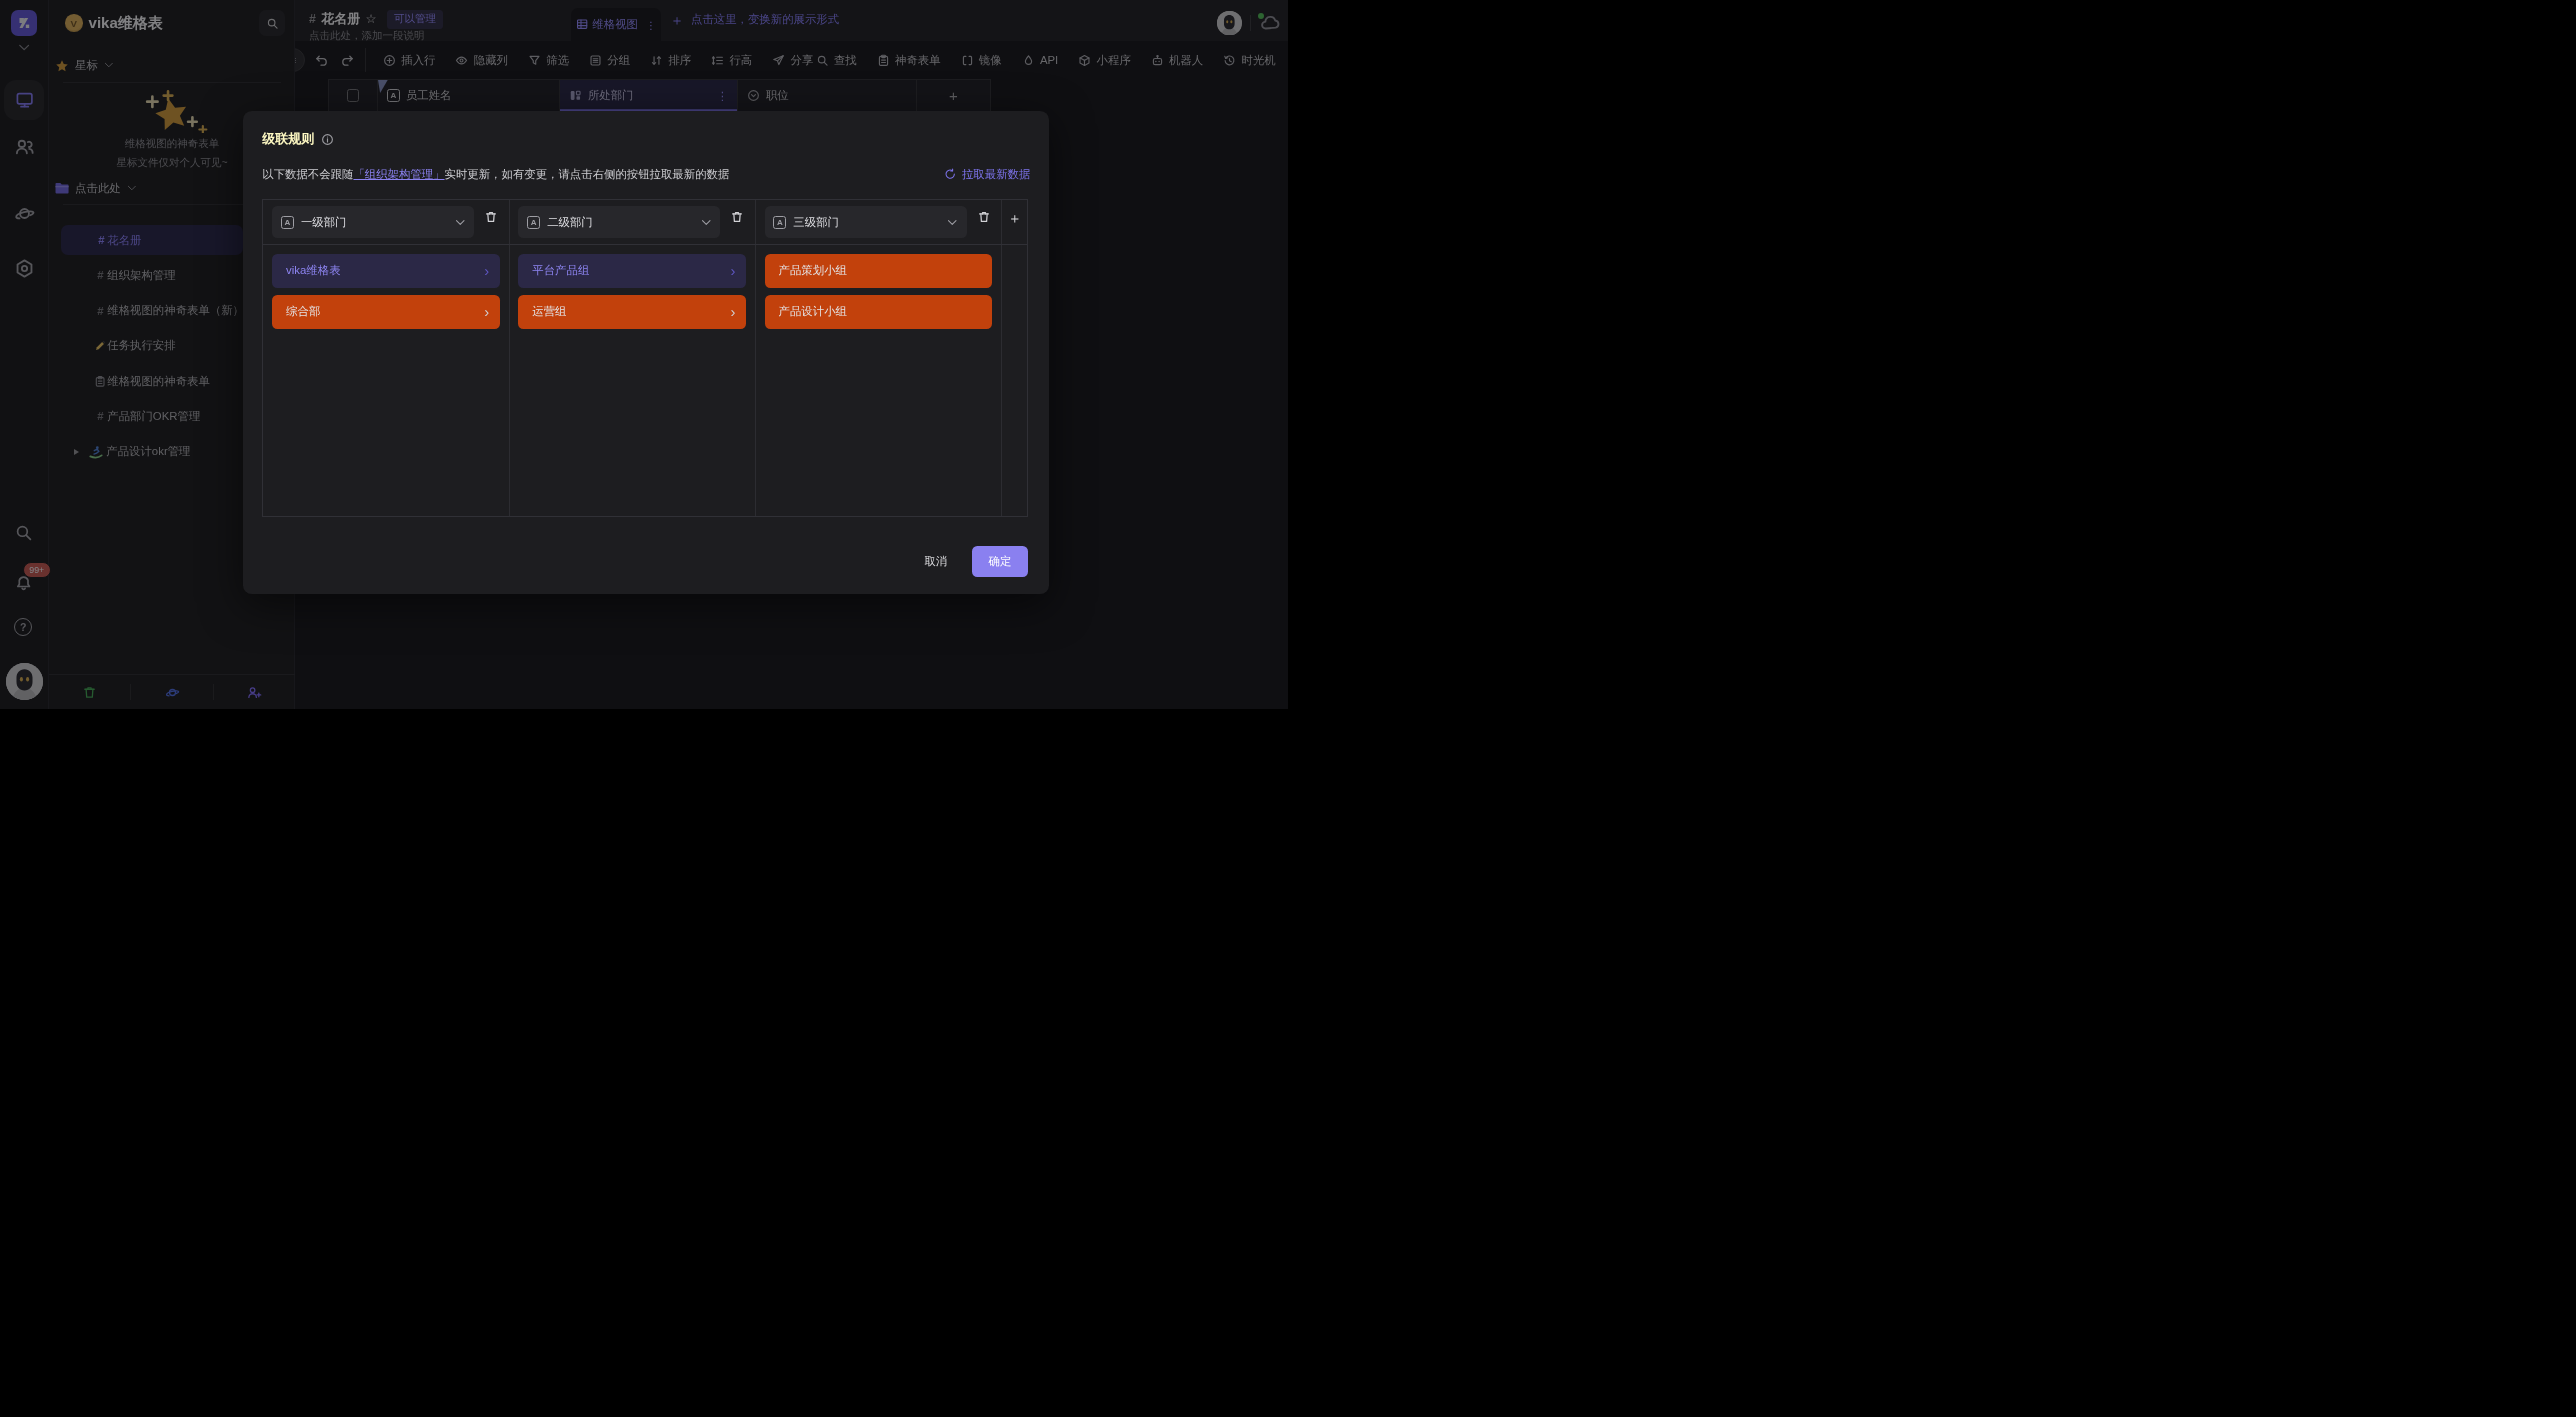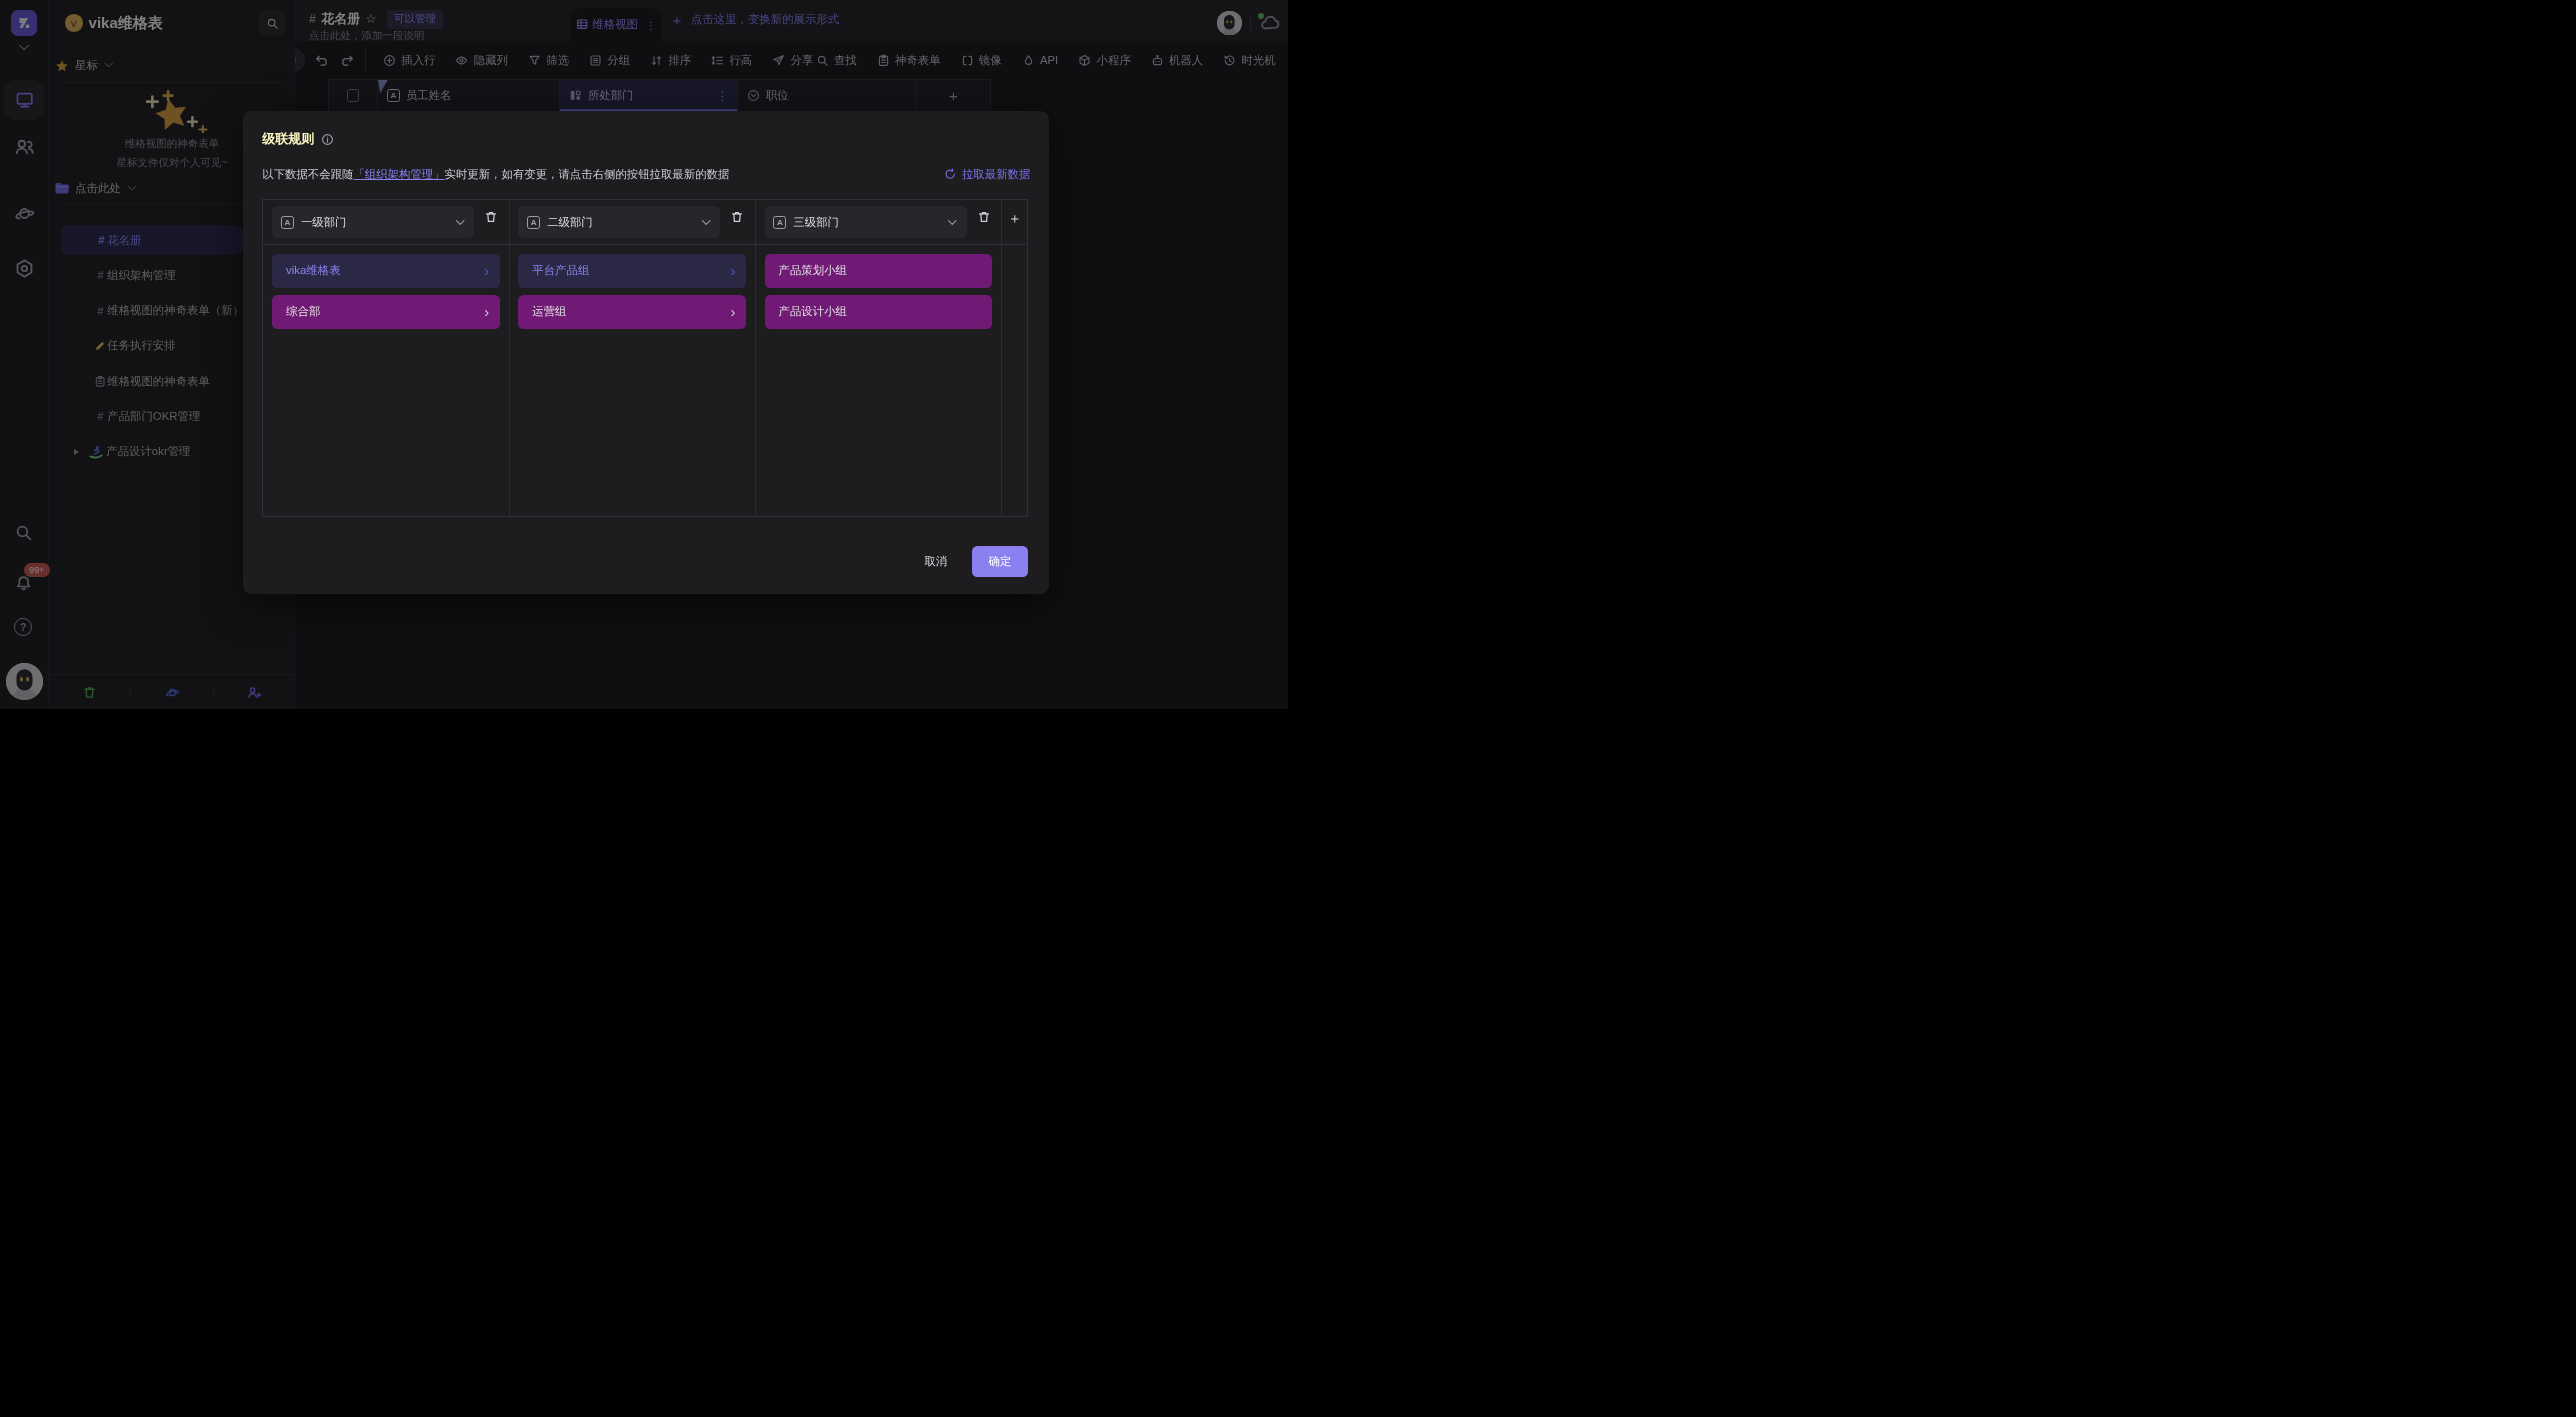--- a/index.html
+++ b/index.html
@@ -93,21 +93,21 @@
   .cascade-box{position:absolute;left:19.3px;top:88px;width:766px;height:318px;border:0.9px solid #303036;display:flex;flex-direction:column;}
   .cb-head{display:flex;height:45px;border-bottom:0.9px solid #303036;}
   .cb-body{display:flex;flex:1;}
   .cb-col{width:247px;border-right:0.9px solid #2c2c31;position:relative;}
   .cb-col.narrow{width:25.4px;border-right:none;display:flex;align-items:flex-start;justify-content:center;}
   .fld-select{position:absolute;left:8.8px;top:6.1px;width:202px;height:32px;background:#27272b;border-radius:5.3px;display:flex;align-items:center;padding:0 8.8px;gap:7px;}
   .fld-label{font-size:11.4px;color:#dfdfe3;flex:1;}
   .trash-btn{position:absolute;right:10.5px;top:9.7px;color:#d2d2d6;}
   .add-level{margin-top:11.4px;color:#d8d8dc;font-size:14px;line-height:1;}
   .opt-col{padding:8.8px;}
-  .opt{height:34px;border-radius:5.3px;background:#701a75;display:flex;align-items:center;padding:0 10.5px 0 14px;margin-bottom:7px;font-size:11.4px;color:#e4e4e6;}
+  .opt{height:34px;border-radius:5.3px;background:#c2410c;display:flex;align-items:center;padding:0 10.5px 0 14px;margin-bottom:7px;font-size:11.4px;color:#e4e4e6;}
   .opt .arrow{margin-left:auto;color:#d0d0d4;font-size:15px;line-height:1;}
   .opt.sel{background:#2b2846;color:#8e85f2;}
   .opt.sel .arrow{color:#5e56c2;}
   .modal-footer{position:absolute;right:21px;bottom:17.5px;display:flex;align-items:center;gap:24.6px;}
   .btn-cancel{font-size:11.4px;color:#d9d9dc;}
   .btn-confirm{background:#8a80f0;color:#fff;font-size:11.4px;padding:8px 16.7px;border-radius:5.3px;border:none;}
 
   .a-box{width:13px;height:13px;border:1.1px solid currentColor;border-radius:2.6px;display:flex;align-items:center;justify-content:center;font-size:8px;font-weight:bold;color:inherit;}
 </style>
 </head>

